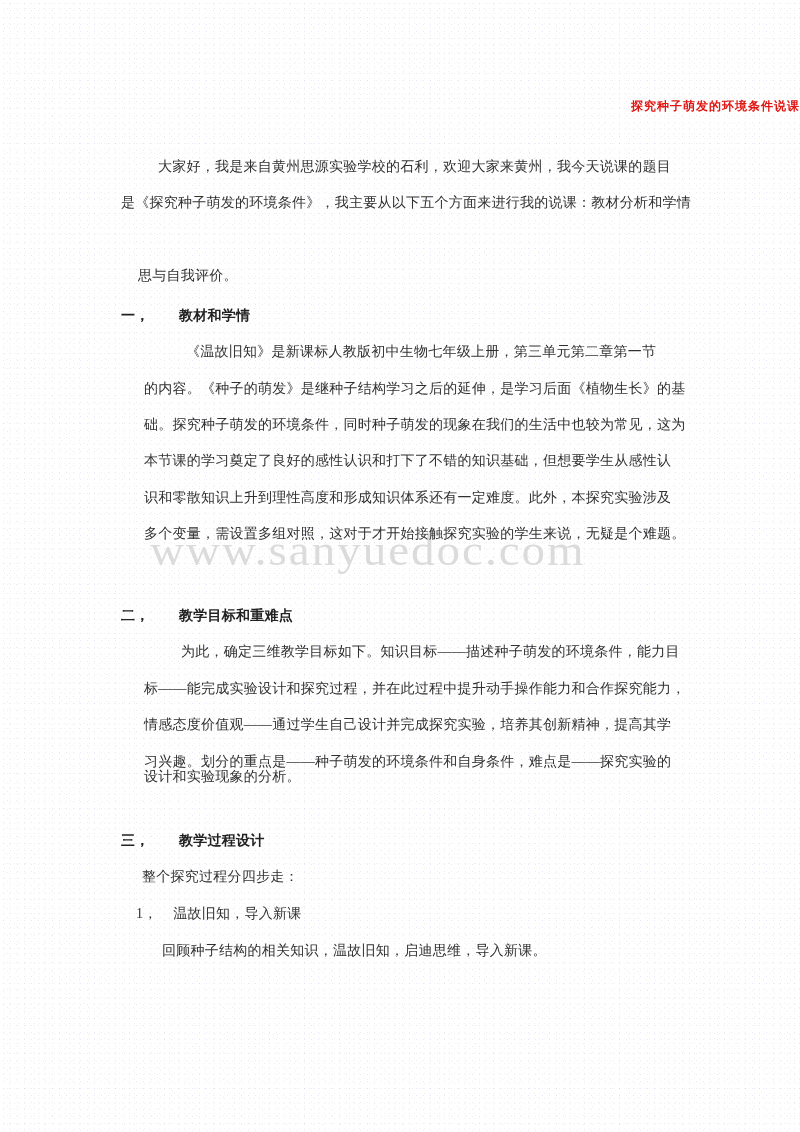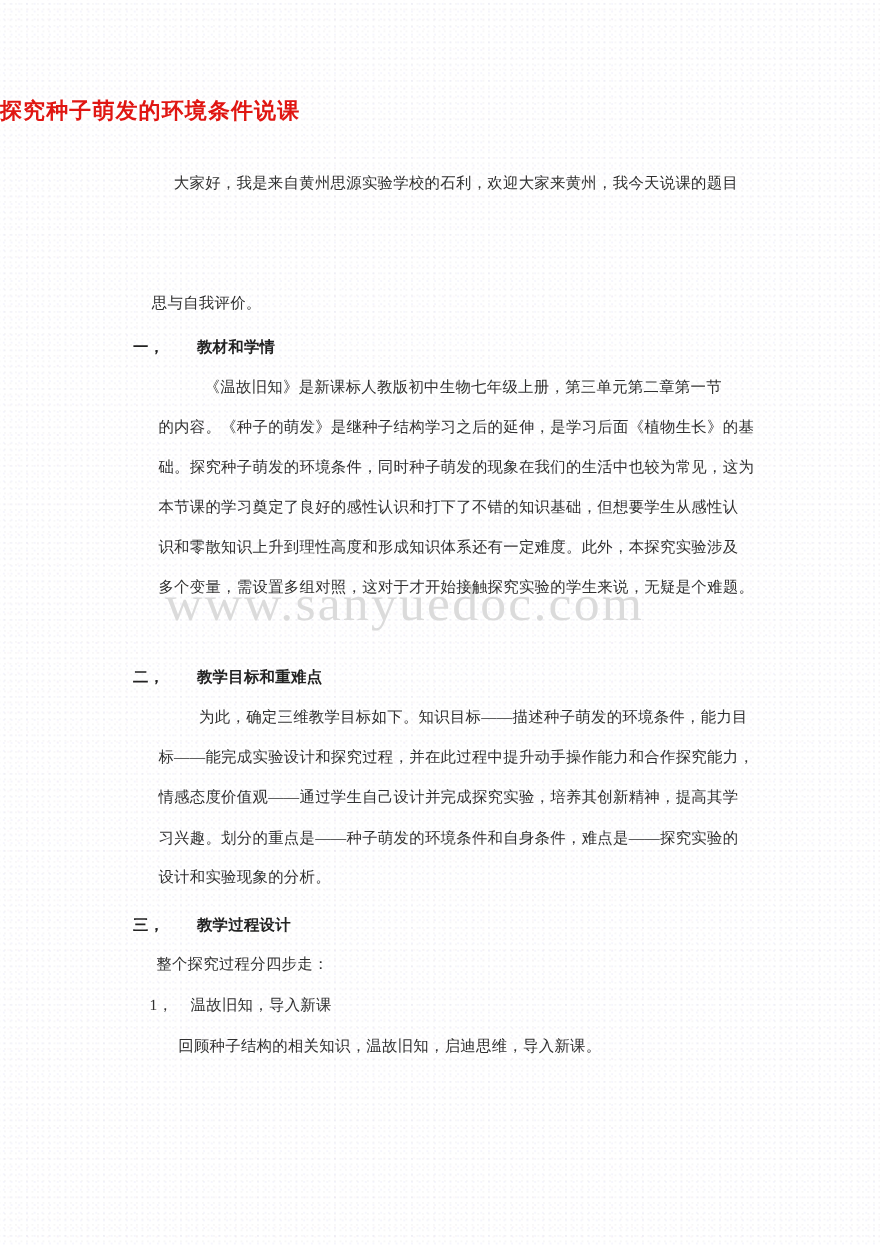--- a/index.html
+++ b/index.html
@@ -12,23 +12,23 @@
     background-color:#ffffff;
     
     background-image:
       radial-gradient(rgba(150,150,225,0.22) 0.5px, transparent 0.7px),
       radial-gradient(rgba(225,150,190,0.20) 0.5px, transparent 0.7px),
       radial-gradient(rgba(170,170,170,0.16) 0.5px, transparent 0.7px);
     background-size:7px 7px, 9px 9px, 5px 5px;
     background-position:0 0, 3px 4px, 2px 1px;
   }
   .doc-title{
-    position:absolute;left:0;top:87px;width:100%;
-    text-align:left;
-    font-size:20px;font-weight:bold;
+    position:absolute;left:0;top:98px;width:100%;
+    text-align:right;
+    font-size:12px;font-weight:bold;
     color:#e01612;
     letter-spacing:1px;
     z-index:2;
   }
   .ln{
     position:absolute;
     font-size:14px;
     letter-spacing:0.25px;
     color:#303030;
     white-space:nowrap;
@@ -55,20 +55,21 @@
 </head>
 <body>
 
 <div class="page">
 
   <div class="watermark" style="color: rgb(219, 219, 219);">www.sanyuedoc.com</div>
 
   <div class="doc-title" style="color: rgb(224, 22, 18);">探究种子萌发的环境条件说课</div>
 
   <div class="ln" style="left:158px;top:158px;">大家好，我是来自黄州思源实验学校的石利，欢迎大家来黄州，我今天说课的题目</div>
+  <div class="ln" style="left:121px;top:194px;">是《探究种子萌发的环境条件》，我主要从以下五个方面来进行我的说课：教材分析和学情</div>
   <div class="ln" style="left:115px;top:267px;margin-left:23px;">思与自我评价。</div>
 
   <div class="ln hd" style="left:121px;top:307px;">
     <span>一，</span>
     <span class="hd-label">教材和学情</span>
   </div>
 
   <div class="ln" style="left:186px;top:343px;">《温故旧知》是新课标人教版初中生物七年级上册，第三单元第二章第一节</div>
   <div class="ln" style="left:144px;top:380px;">的内容。《种子的萌发》是继种子结构学习之后的延伸，是学习后面《植物生长》的基</div>
   <div class="ln" style="left:144px;top:416px;">础。探究种子萌发的环境条件，同时种子萌发的现象在我们的生活中也较为常见，这为</div>
@@ -78,21 +79,21 @@
 
   <div class="ln hd" style="left:121px;top:607px;">
     <span>二，</span>
     <span class="hd-label">教学目标和重难点</span>
   </div>
 
   <div class="ln" style="left:181px;top:643px;">为此，确定三维教学目标如下。知识目标——描述种子萌发的环境条件，能力目</div>
   <div class="ln" style="left:144px;top:680px;">标——能完成实验设计和探究过程，并在此过程中提升动手操作能力和合作探究能力，</div>
   <div class="ln" style="left:144px;top:716px;">情感态度价值观——通过学生自己设计并完成探究实验，培养其创新精神，提高其学</div>
   <div class="ln" style="left:144px;top:753px;">习兴趣。划分的重点是——种子萌发的环境条件和自身条件，难点是——探究实验的</div>
-  <div class="ln" style="left:144px;top:789px;">设计和实验现象的分析。</div>
+  <div class="ln" style="left:144px;top:768px;">设计和实验现象的分析。</div>
 
   <div class="ln hd" style="left:121px;top:832px;">
     <span>三，</span>
     <span class="hd-label">教学过程设计</span>
   </div>
 
   <div class="ln" style="left:142px;top:868px;">整个探究过程分四步走：</div>
 
   <div class="ln" style="left:136px;top:905px;">
     <span class="step-num">1，</span>

